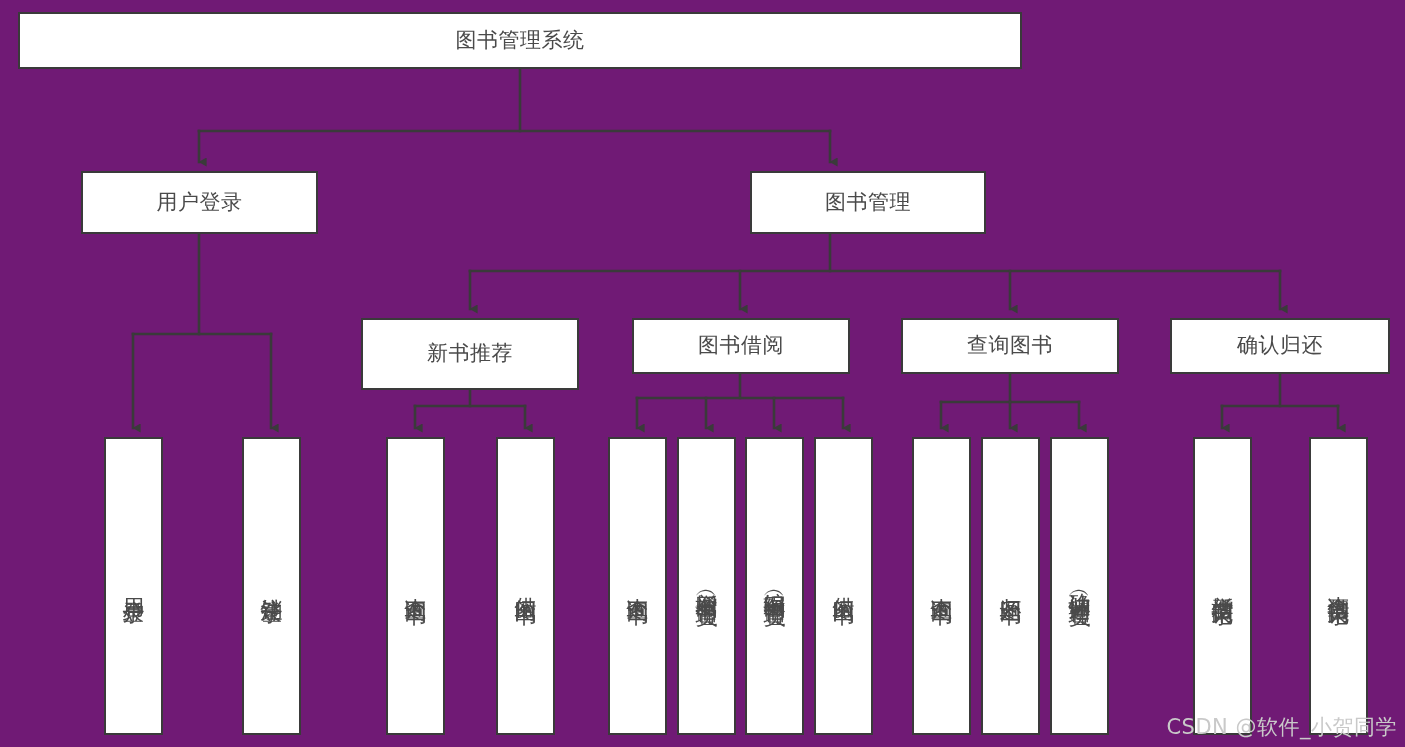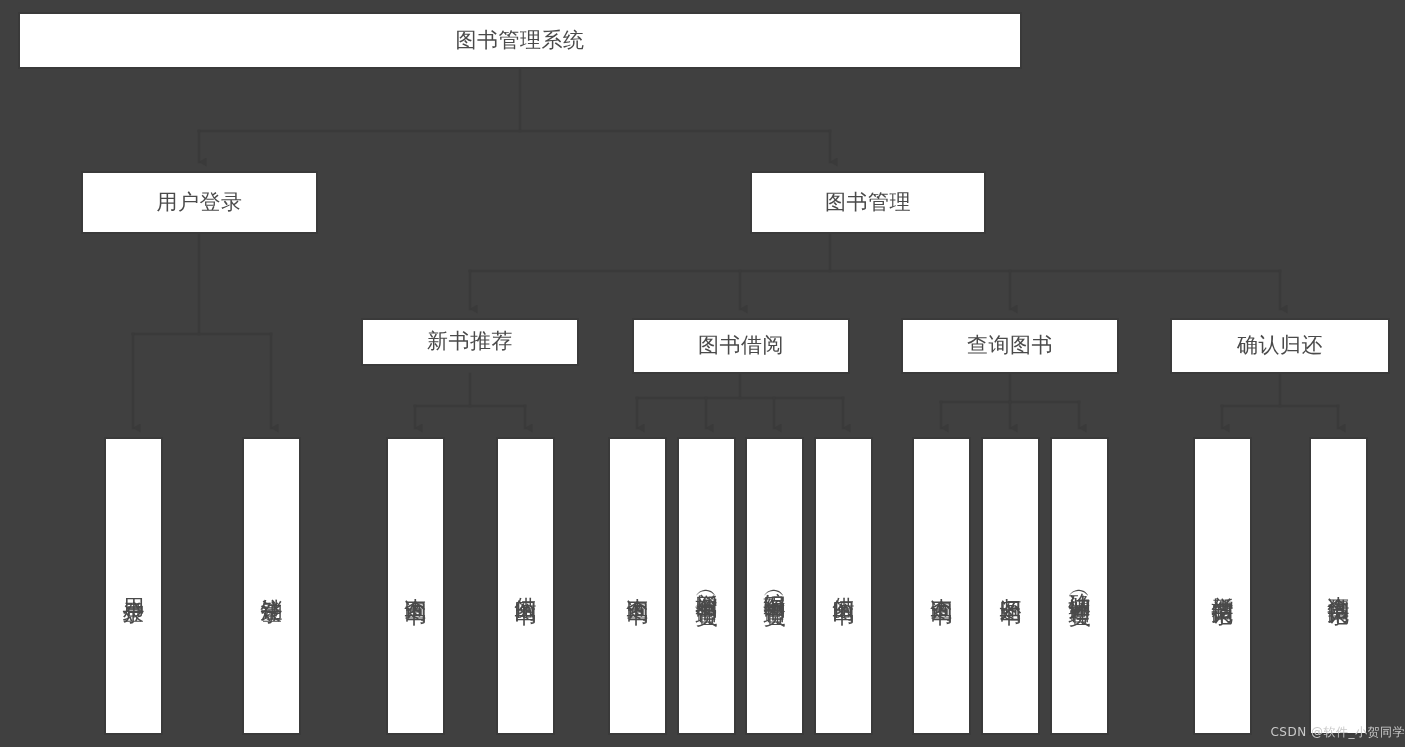--- a/index.html
+++ b/index.html
@@ -4,21 +4,21 @@
 <style>
   html, body {
     margin: 0;
     padding: 0;
     background: #ffffff;
   }
   #canvas {
     position: relative;
     width: 1405px;
     height: 747px;
-    background: #404040;
+    background: #701a75;
     font-family: "DejaVu Sans", "Liberation Sans", sans-serif;
     overflow: hidden;
   }
   #edges {
     position: absolute;
     left: 0;
     top: 0;
     width: 1405px;
     height: 747px;
     pointer-events: none;
@@ -46,23 +46,23 @@
     writing-mode: vertical-rl;
     text-orientation: upright;
     font-size: 22px;
     line-height: 1.28;
     letter-spacing: 2px;
     white-space: nowrap;
     color: #4a4a4a;
   }
   #watermark {
     position: absolute;
-    right: 0;
+    right: 8px;
     bottom: 6px;
-    font-size: 12px;
+    font-size: 21px;
     color: #c9c9c9;
     letter-spacing: 0.5px;
     white-space: nowrap;
   }
 </style>
 </head>
 <body>
 
 <div id="canvas">
 
@@ -120,21 +120,21 @@
     <span>图书管理系统</span>
   </div>
 
   <div class="node h" style="left:81px; top:171px; width:237px; height:63px;">
     <span>用户登录</span>
   </div>
   <div class="node h" style="left:750px; top:171px; width:236px; height:63px;">
     <span>图书管理</span>
   </div>
 
-  <div class="node h" style="left:361px; top:318px; width:218px; height:48px;">
+  <div class="node h" style="left:361px; top:318px; width:218px; height:72px;">
     <span>新书推荐</span>
   </div>
   <div class="node h" style="left:632px; top:318px; width:218px; height:56px;">
     <span>图书借阅</span>
   </div>
   <div class="node h" style="left:901px; top:318px; width:218px; height:56px;">
     <span>查询图书</span>
   </div>
   <div class="node h" style="left:1170px; top:318px; width:220px; height:56px;">
     <span>确认归还</span>

